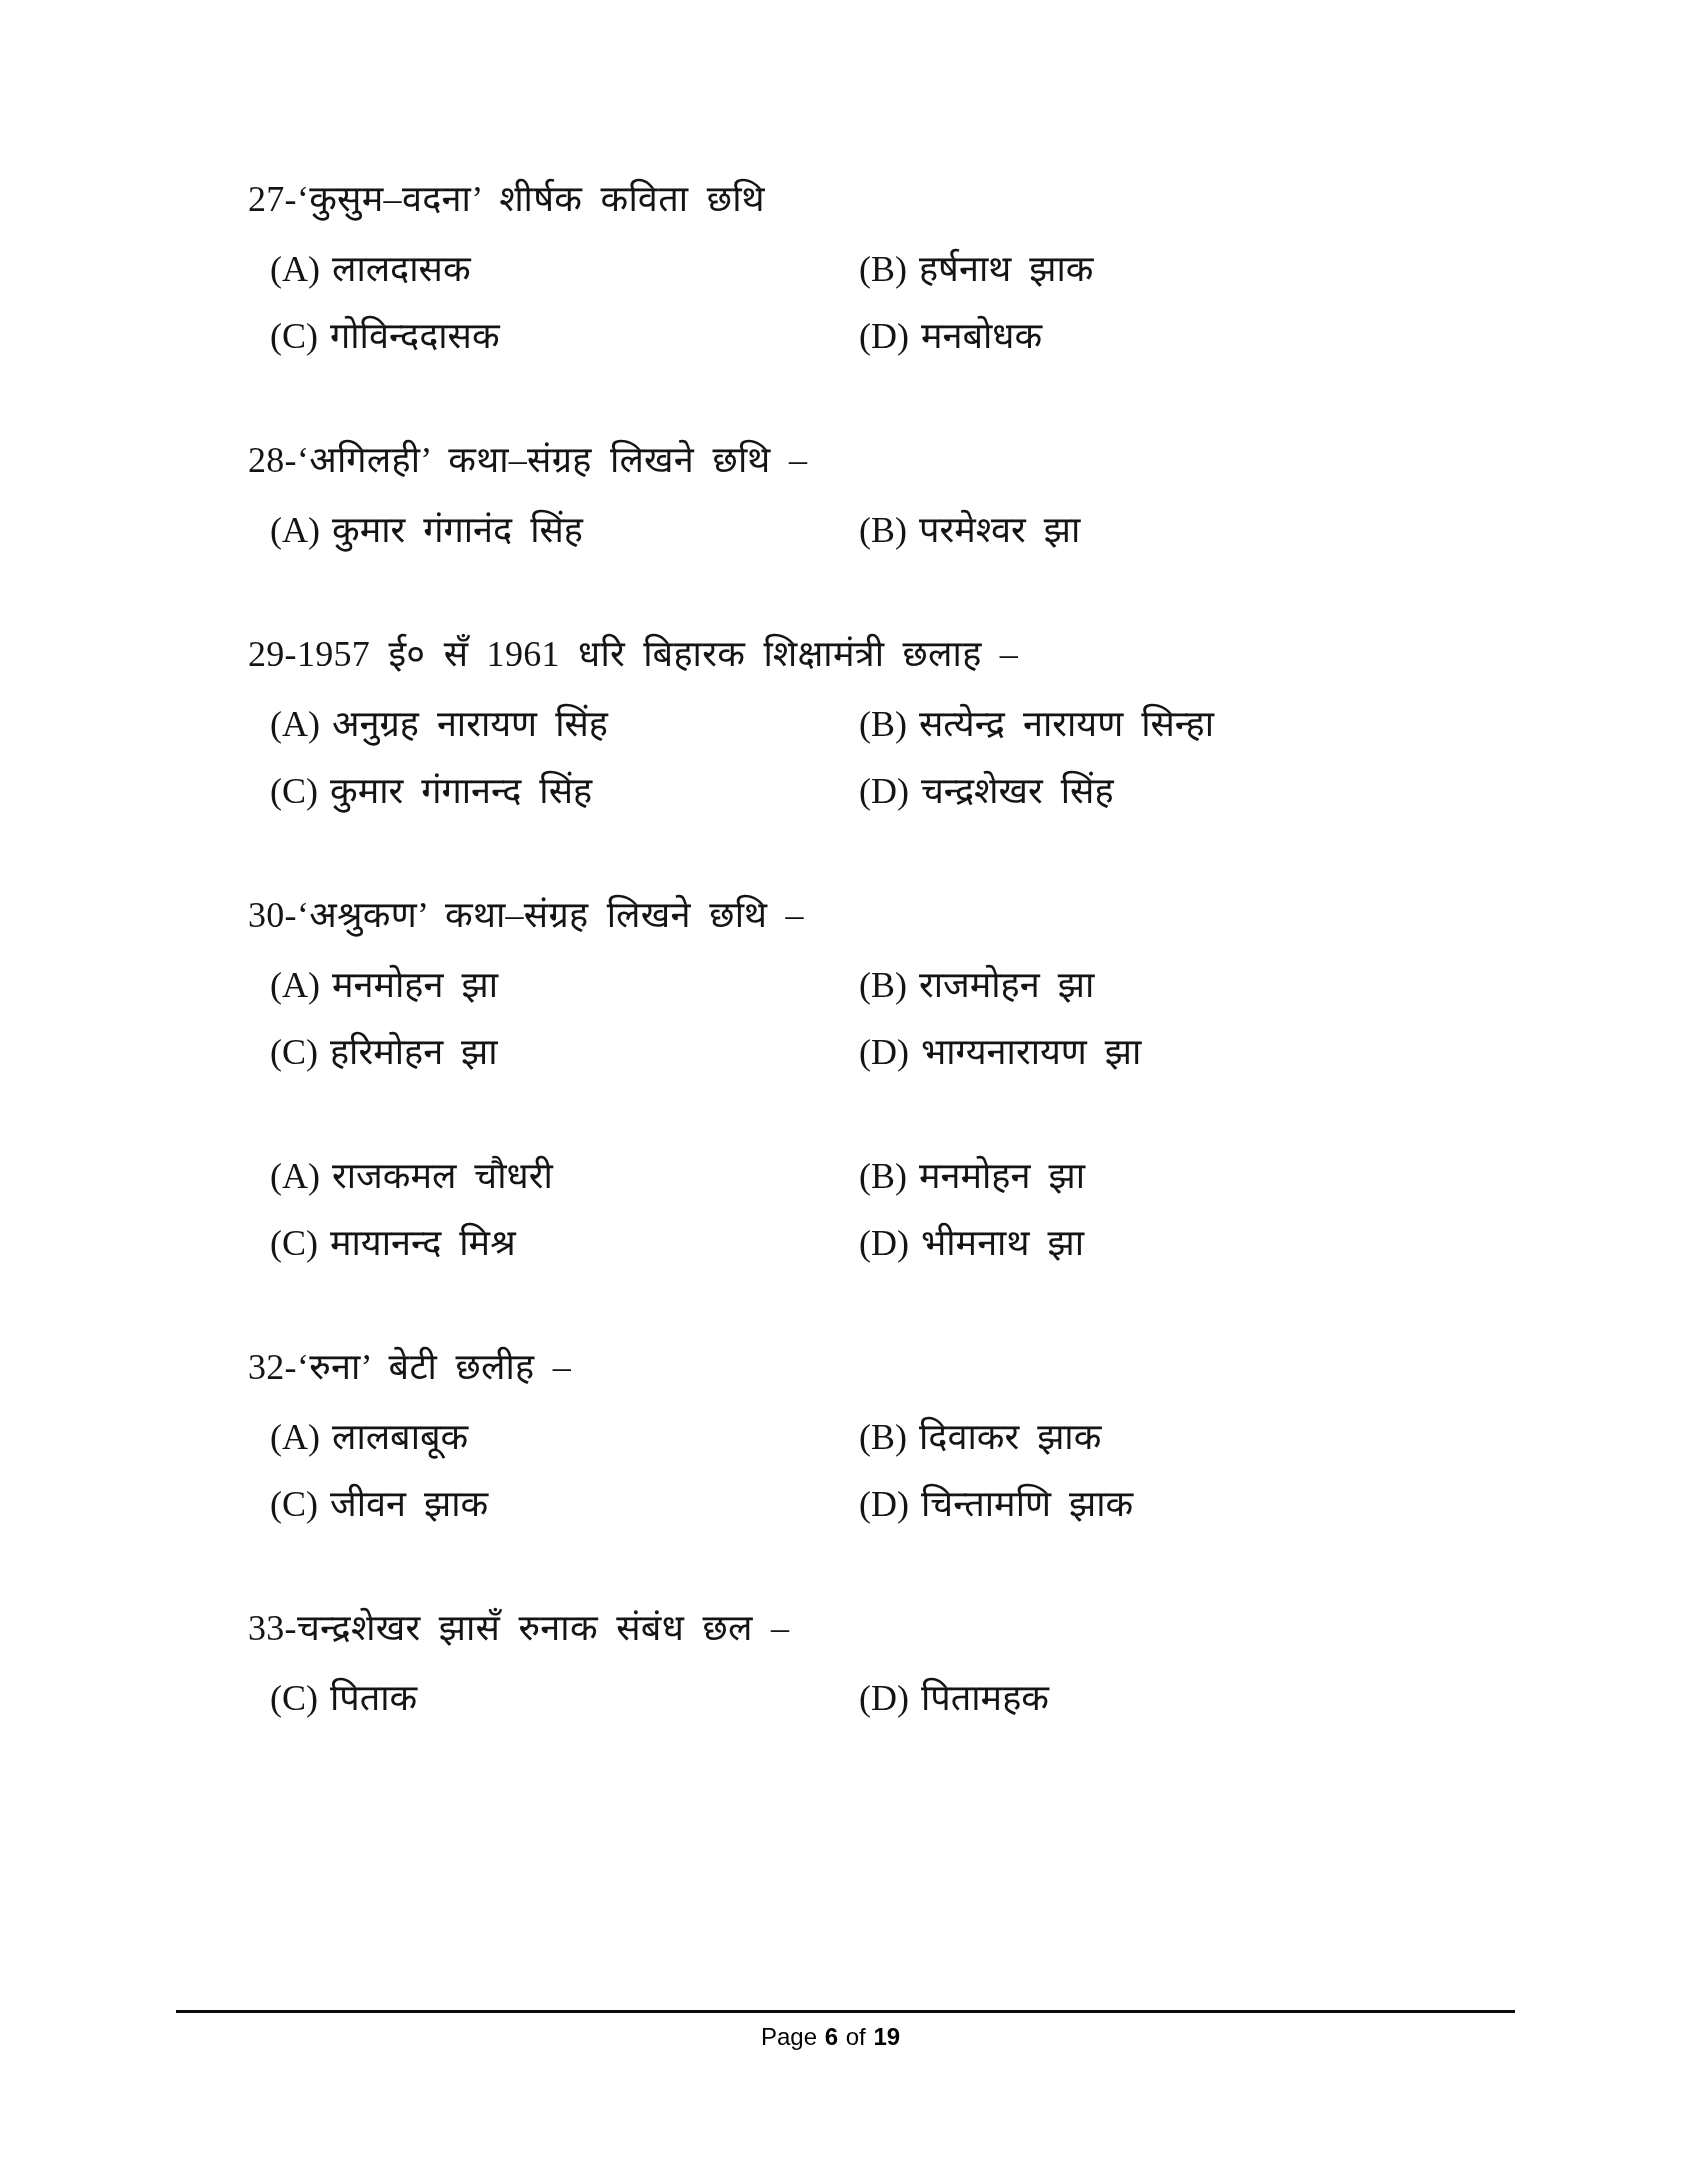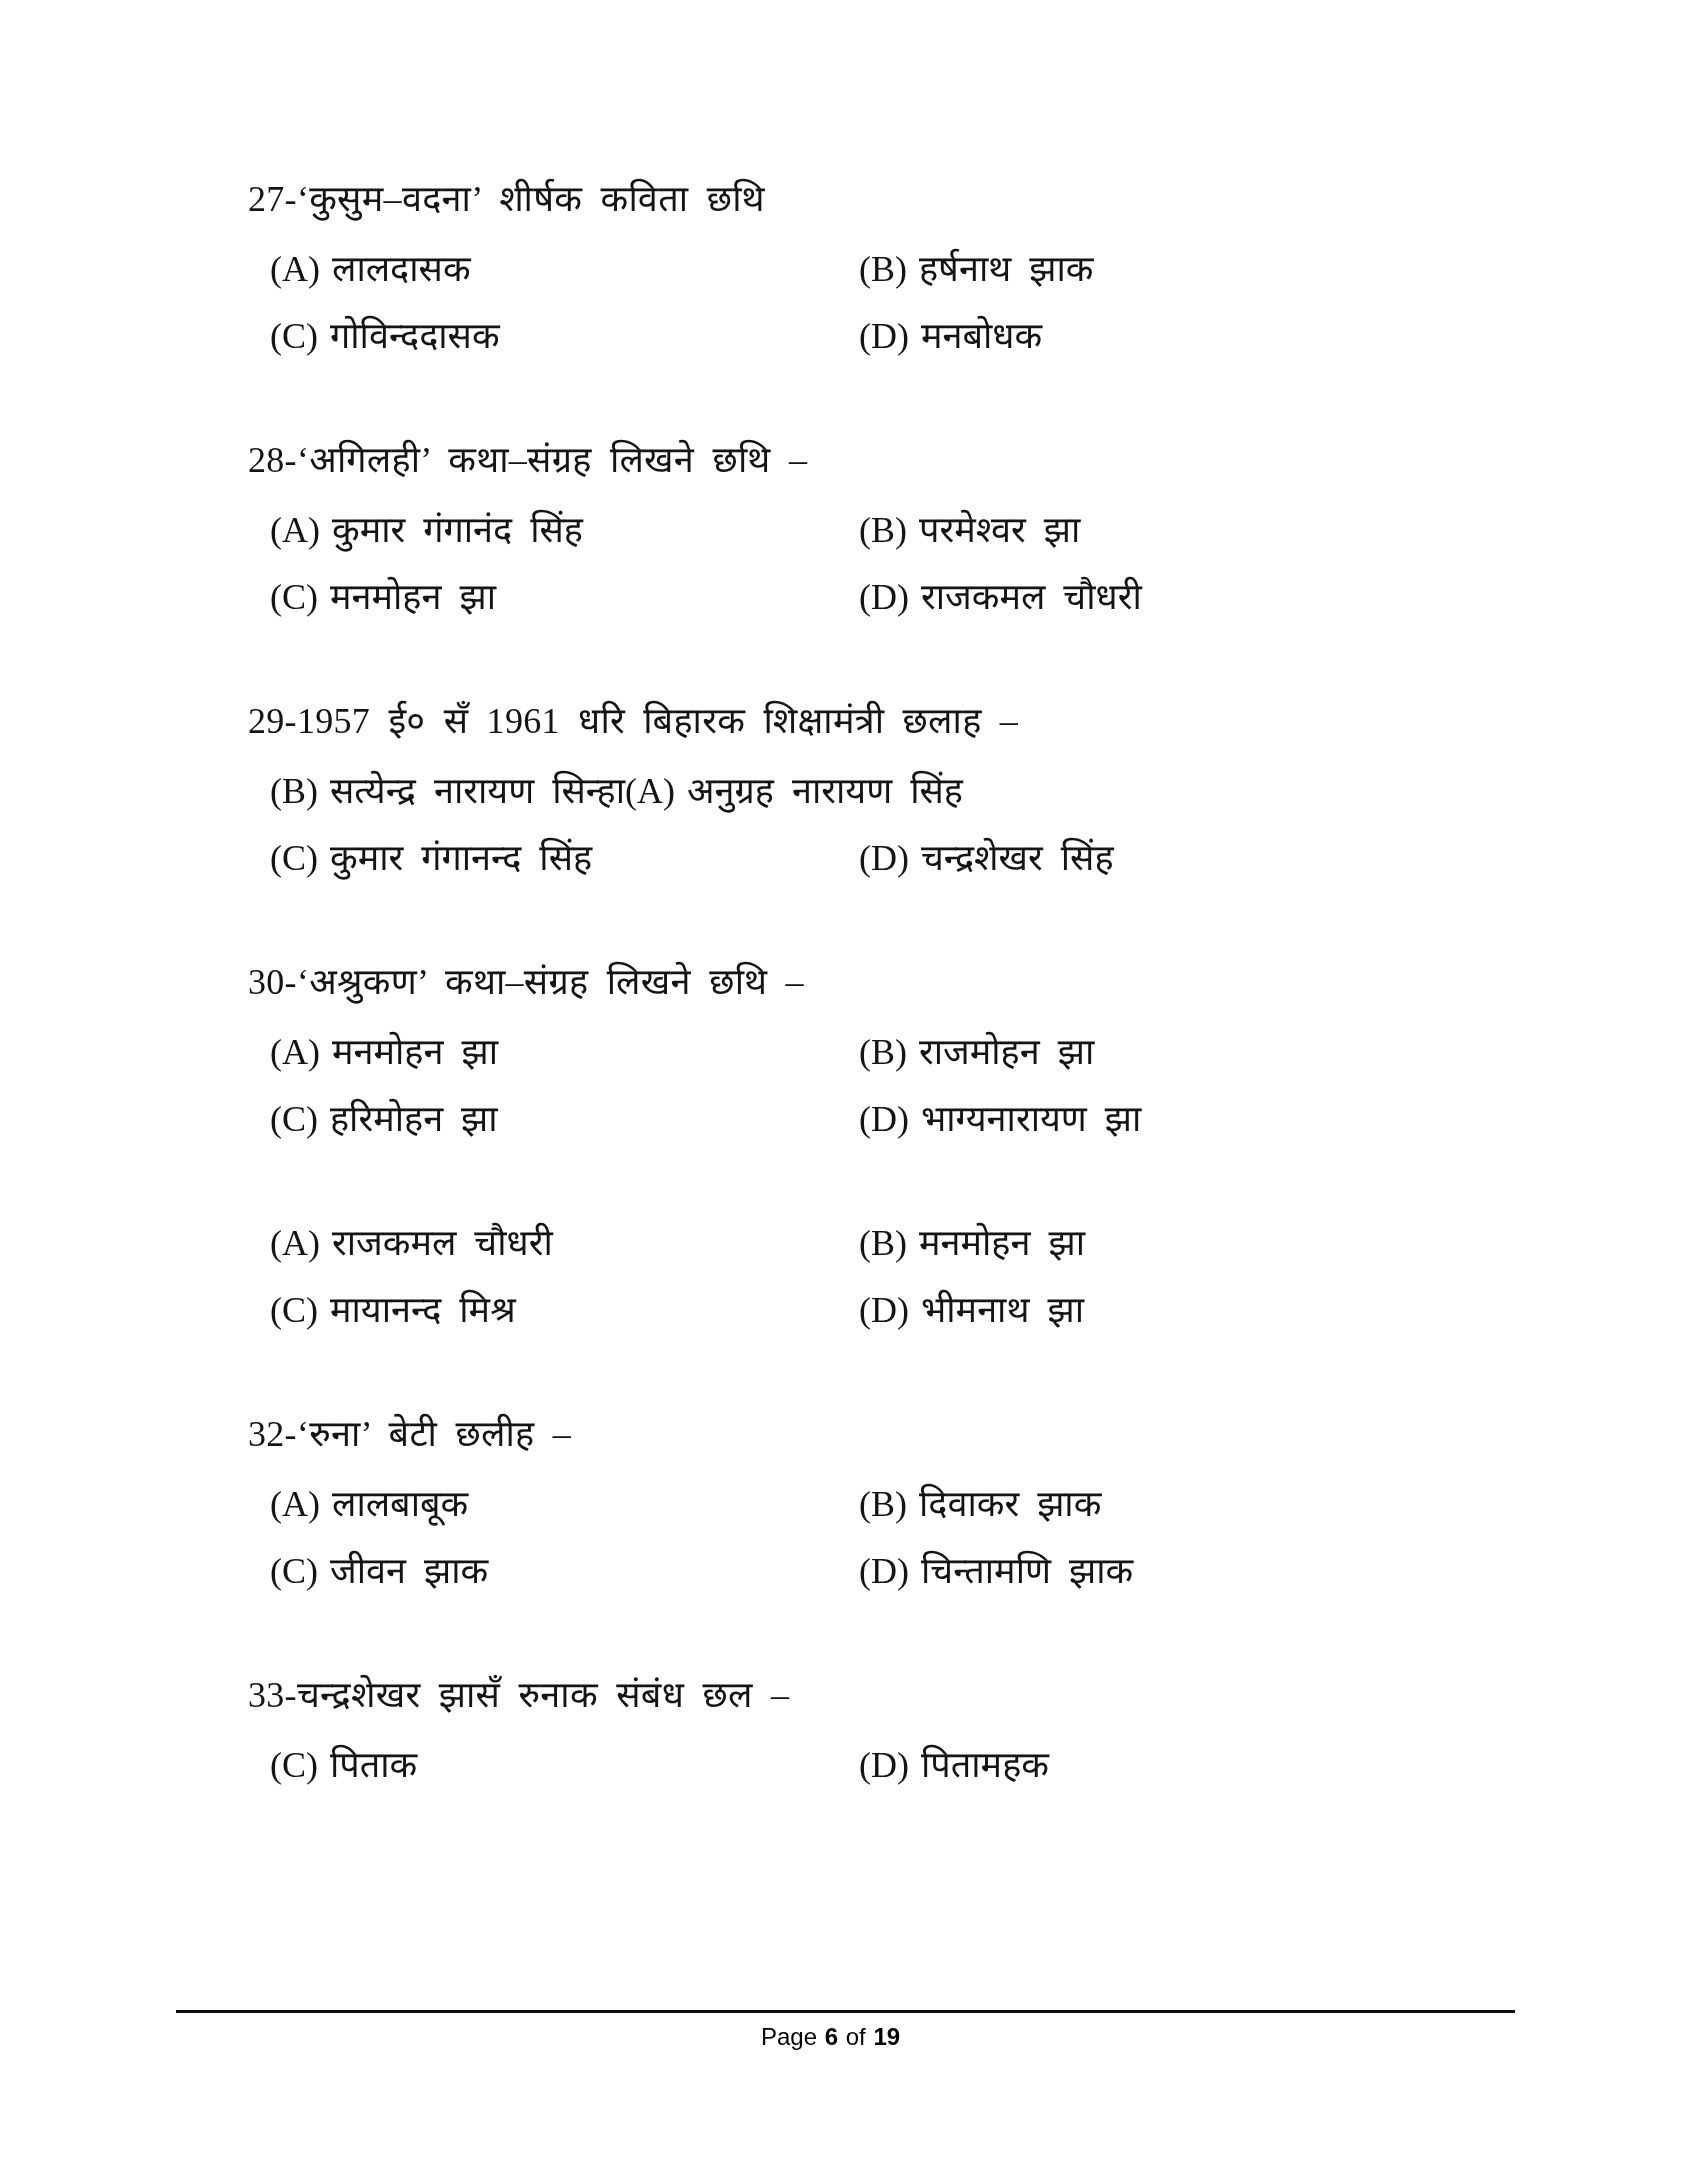--- a/index.html
+++ b/index.html
@@ -94,39 +94,31 @@
   <section class="question">
     <h2 class="q-heading">28-‘अगिलही’ कथा–संग्रह लिखने छथि –</h2>
     <div class="option-row">
       <div class="option col1">
         <span class="opt-label">(A)</span><span class="opt-text">कुमार गंगानंद सिंह</span>
       </div>
       <div class="option">
         <span class="opt-label">(B)</span><span class="opt-text">परमेश्वर झा</span>
       </div>
     </div>
-    <div class="option-row">
-      <div class="option col1">
-        <span class="opt-label">(C)</span><span class="opt-text">मनमोहन झा</span>
-      </div>
-      <div class="option">
-        <span class="opt-label">(D)</span><span class="opt-text">राजकमल चौधरी</span>
-      </div>
-    </div>
   </section>
 
   <section class="question">
     <h2 class="q-heading">29-1957 ई० सँ 1961 धरि बिहारक शिक्षामंत्री छलाह –</h2>
     <div class="option-row">
+      <div class="option col1">
+        <span class="opt-label">(A)</span><span class="opt-text">अनुग्रह नारायण सिंह</span>
+      </div>
       <div class="option">
         <span class="opt-label">(B)</span><span class="opt-text">सत्येन्द्र नारायण सिन्हा</span>
       </div>
-      <div class="option col1">
-        <span class="opt-label">(A)</span><span class="opt-text">अनुग्रह नारायण सिंह</span>
-      </div>
     </div>
     <div class="option-row">
       <div class="option col1">
         <span class="opt-label">(C)</span><span class="opt-text">कुमार गंगानन्द सिंह</span>
       </div>
       <div class="option">
         <span class="opt-label">(D)</span><span class="opt-text">चन्द्रशेखर सिंह</span>
       </div>
     </div>
   </section>

